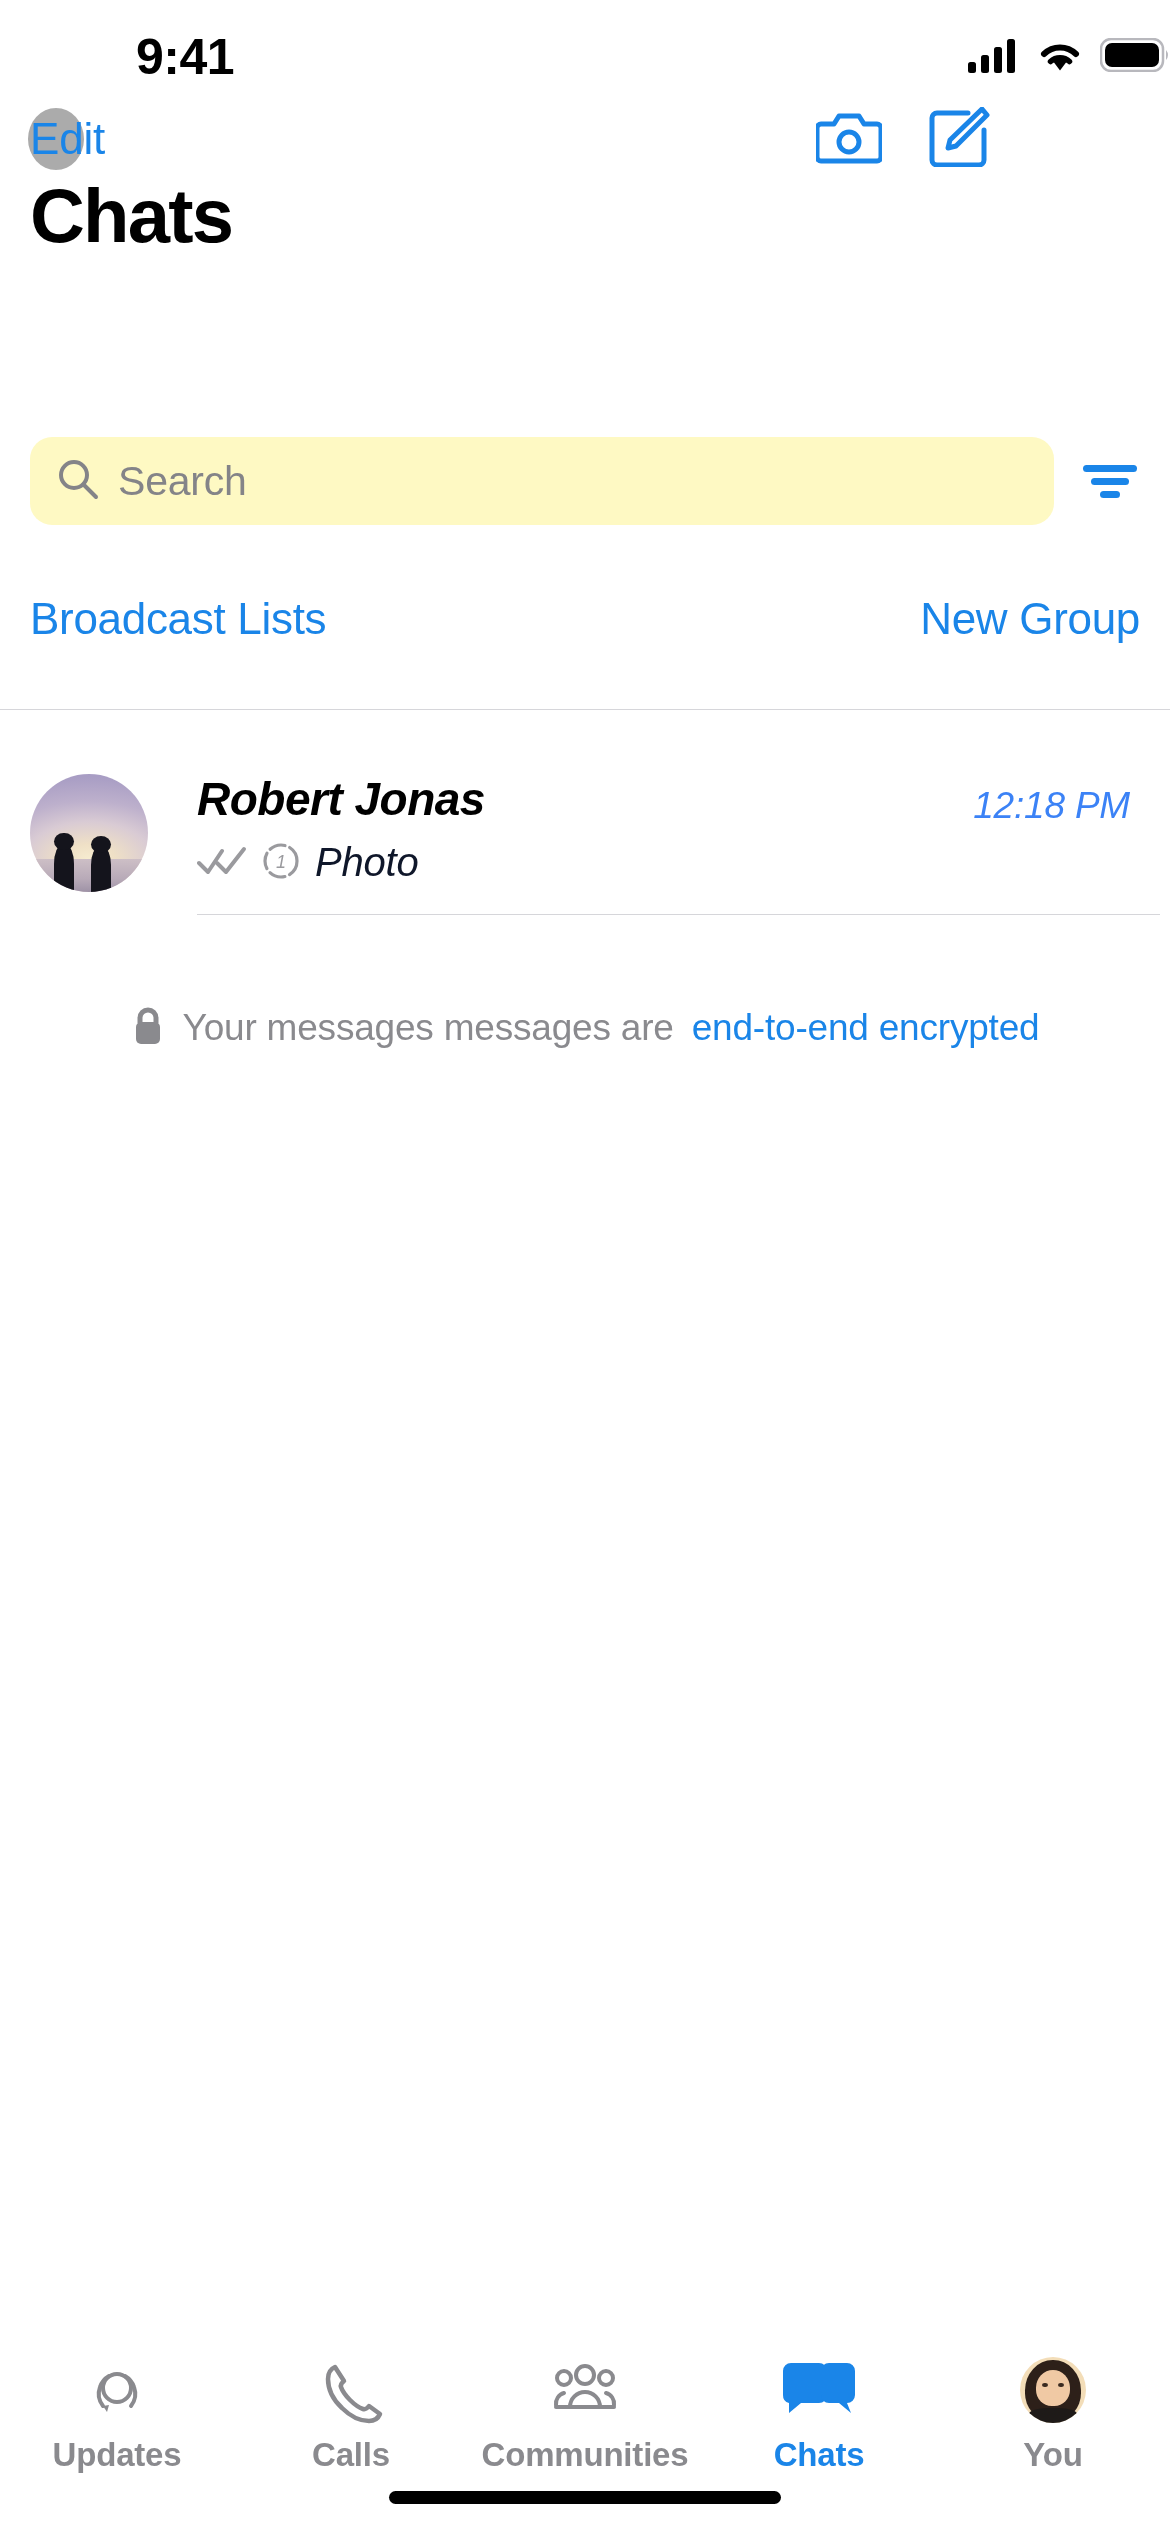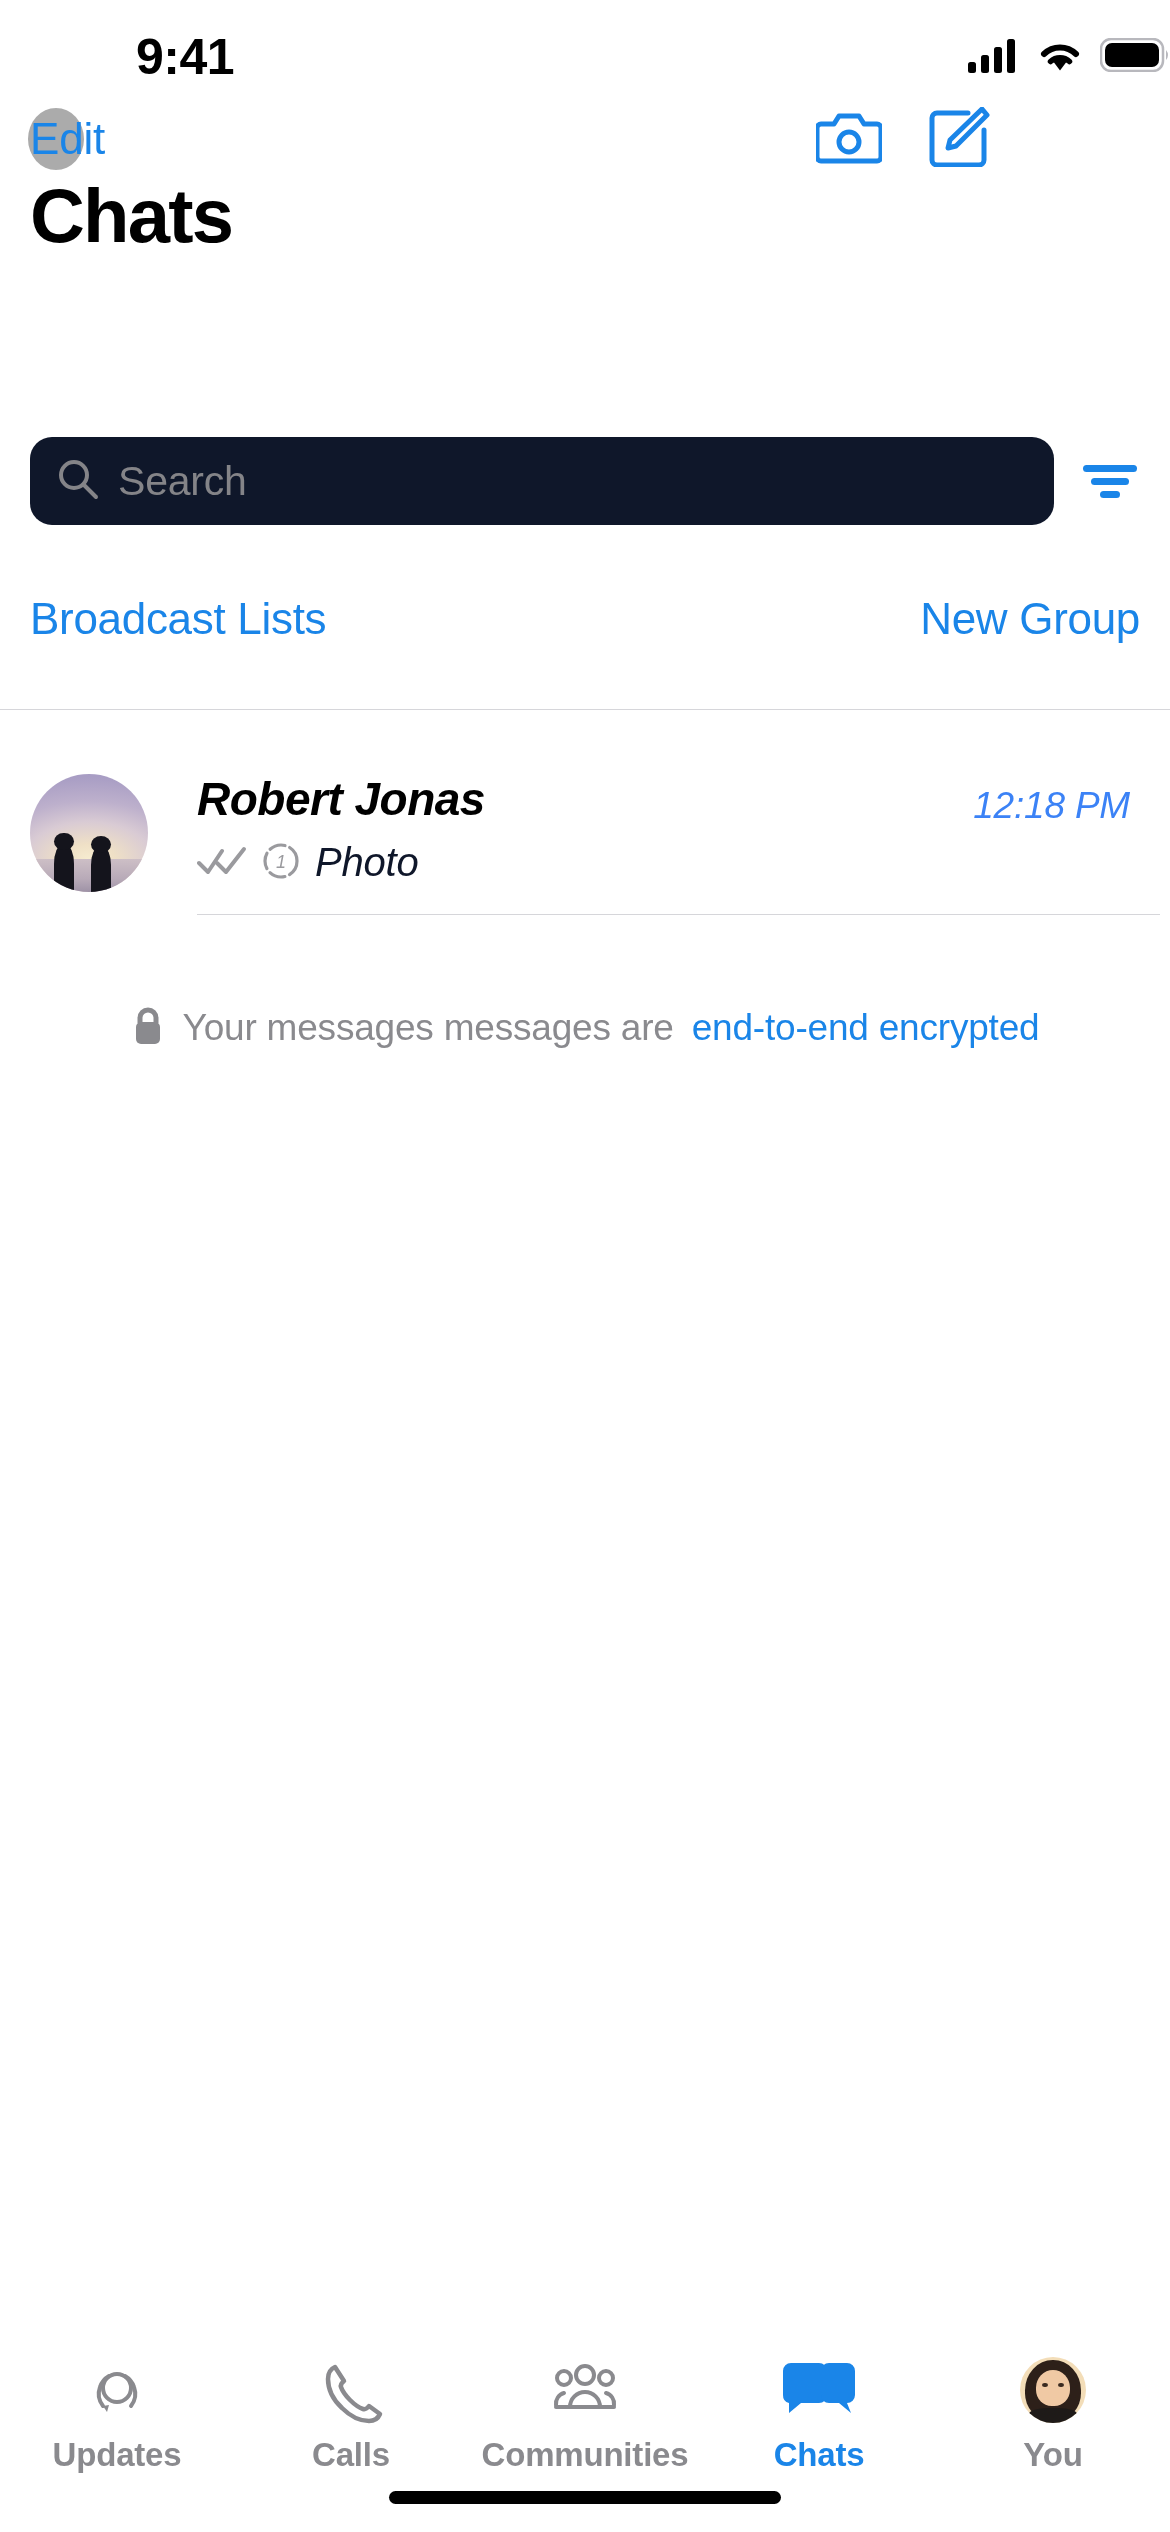--- a/index.html
+++ b/index.html
@@ -49,21 +49,21 @@
     font-size:76px; font-weight:700; color:#000;
     letter-spacing:-1.8px; line-height:1;
   }
 
   
   .search-row {
     position:absolute; top:437px; left:0; width:1170px;
     display:flex; align-items:center; padding:0 30px; gap:26px;
   }
   .search-field {
-    flex:1; height:88px; border-radius:22px; background:#0f172a;
+    flex:1; height:88px; border-radius:22px; background:#fef9c3;
     display:flex; align-items:center; padding:0 26px; gap:18px;
   }
   .search-placeholder { font-size:41px; color:#848488; letter-spacing:-0.2px; }
   .filter-btn { width:60px; height:60px; display:flex; align-items:center; justify-content:center; }
 
   
   .link-row {
     position:absolute; top:575px; left:0; width:1170px; height:88px;
     display:flex; align-items:center; justify-content:space-between;
     padding:0 30px;

